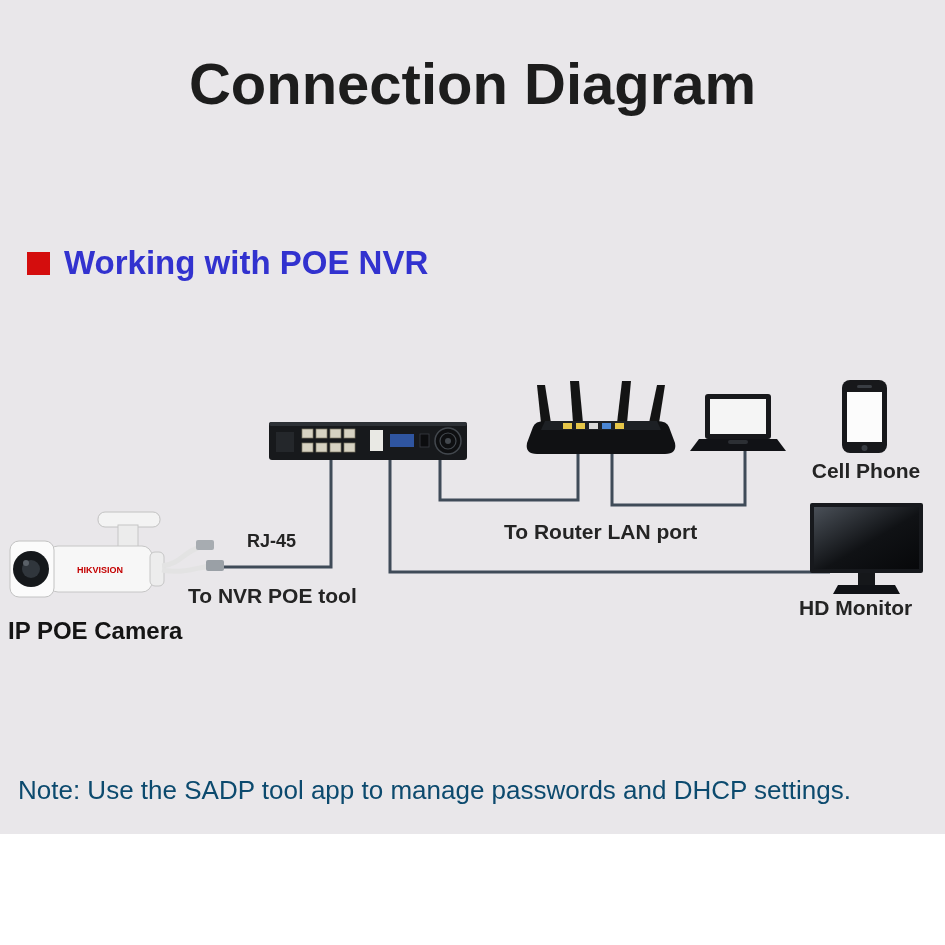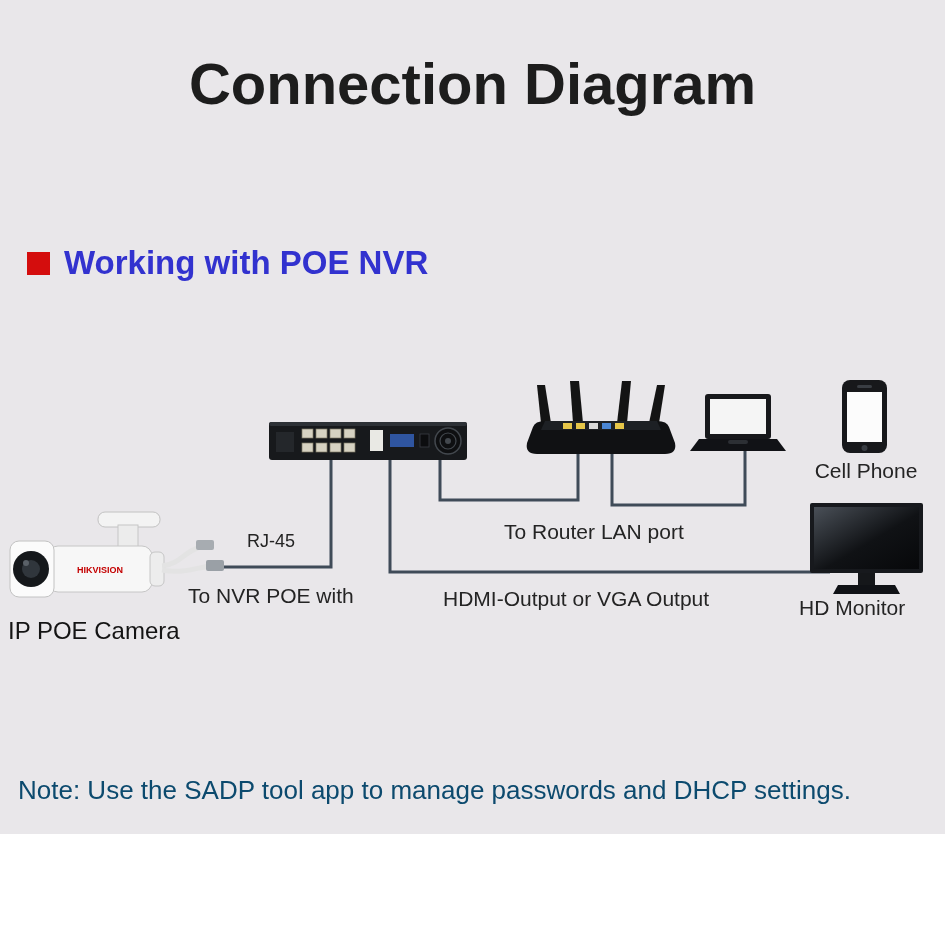--- a/index.html
+++ b/index.html
@@ -16,21 +16,21 @@
   .section{
     position:absolute; left:27px; top:244px;
     display:flex; align-items:center; gap:14px;
   }
   .bullet{ width:23px; height:23px; background:#d40d0d; }
   .section-text{ font-size:33px; font-weight:700; color:#3232cf; }
 
   .dev{ position:absolute; }
   .lines-svg{ position:absolute; left:0; top:0; pointer-events:none; }
 
-  .lbl{ position:absolute; color:#242424; font-size:21px; white-space:nowrap; }
+  .lbl{ position:absolute; color:#242424; font-size:21px; white-space:nowrap;font-weight:bold; }
   .lbl-rj45{ left:247px; top:531px; font-size:18px; }
   .lbl-nvr-poe{ left:188px; top:584px; }
   .lbl-router-lan{ left:504px; top:520px; }
   .lbl-hdmi{ left:443px; top:587px; }
   .lbl-camera{ left:8px; top:617px; font-size:24px; color:#141414; }
   .lbl-cellphone{ left:799px; top:459px; width:134px; text-align:center; }
   .lbl-monitor{ left:799px; top:596px; width:134px; text-align:left; }
 
   .note{
     position:absolute; left:18px; top:775px; width:930px;
@@ -138,22 +138,21 @@
     <circle cx="22" cy="57" r="3" fill="#5a6168"></circle>
     <text x="96" y="67" font-size="9" font-weight="bold" fill="#c40000" text-anchor="middle">HIKVISION</text>
     <rect x="146" y="46" width="14" height="34" rx="5" fill="#ededed" stroke="#c6c6c6"></rect>
     <path d="M158,60 C176,58 180,46 194,42" stroke="#e3e3e3" stroke-width="5" fill="none"></path>
     <rect x="192" y="34" width="18" height="10" rx="2" fill="#a7acb1"></rect>
     <path d="M158,64 C178,68 192,62 206,60" stroke="#e3e3e3" stroke-width="5" fill="none"></path>
     <rect x="202" y="54" width="18" height="11" rx="2" fill="#9aa0a6"></rect>
   </svg>
 
   <div class="lbl lbl-rj45">RJ-45</div>
-  <div class="lbl lbl-nvr-poe">To NVR POE with</div>
+  <div class="lbl lbl-nvr-poe">To NVR POE tool</div>
   <div class="lbl lbl-router-lan">To Router LAN port</div>
-  <div class="lbl lbl-hdmi">HDMI-Output or VGA Output</div>
   <div class="lbl lbl-camera">IP POE Camera</div>
   <div class="lbl lbl-cellphone">Cell Phone</div>
   <div class="lbl lbl-monitor">HD Monitor</div>
 
   <div class="note">Note: Use the SADP tool app to manage passwords and DHCP settings.</div>
 
 </div>
 
 </body></html>

